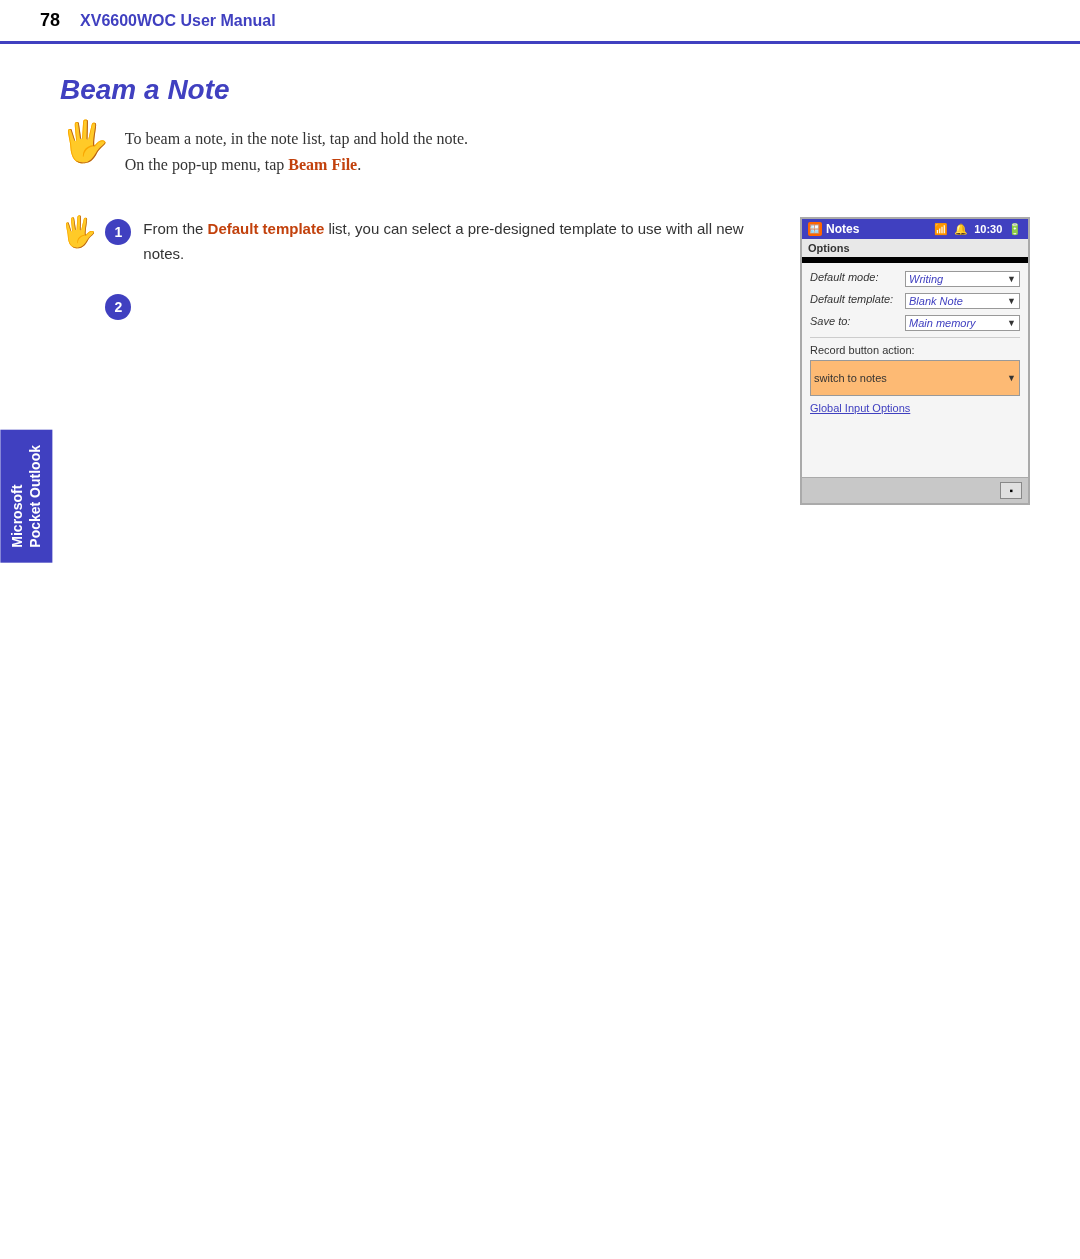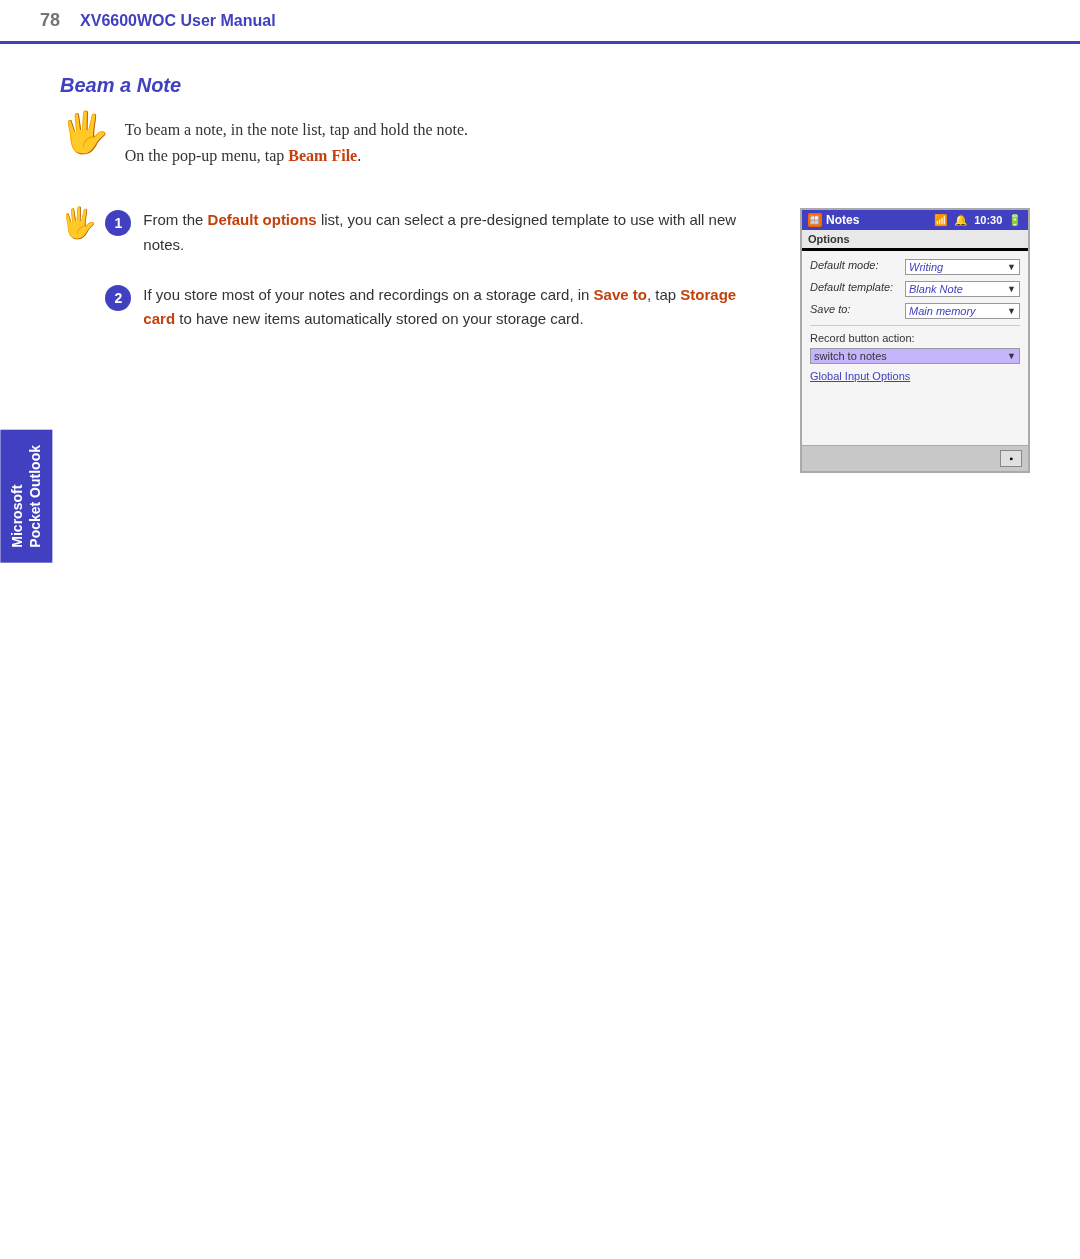--- a/index.html
+++ b/index.html
@@ -15,21 +15,21 @@
 
     
     .header-bar {
       display: flex;
       align-items: center;
       padding: 10px 40px;
       border-bottom: 3px solid #4040c0;
     }
 
     .header-page-num {
-      color: #737373;
+      color: #000000;
       font-weight: bold;
       font-size: 18px;
       margin-right: 20px;
     }
 
     .header-title {
       color: #4040c0;
       font-weight: bold;
       font-size: 16px;
     }
@@ -50,21 +50,21 @@
     }
 
     
     .main-content {
       padding: 30px 50px 30px 60px;
     }
 
     
     .section-heading {
       color: #4040c0;
-      font-size: 20px;
+      font-size: 28px;
       font-weight: bold;
       font-style: italic;
       margin-bottom: 20px;
     }
 
     
     .beam-section {
       margin-bottom: 40px;
     }
 
@@ -200,21 +200,21 @@
       gap: 6px;
       align-items: center;
     }
 
     .screenshot-menubar {
       background: #e8e8e8;
       padding: 3px 6px;
       font-size: 11px;
       font-weight: bold;
       color: #333;
-      border-bottom: 3px solid #000000;
+      border-bottom: 6px solid #000000;
     }
 
     .screenshot-body {
       background: #f5f5f5;
       padding: 8px 8px;
     }
 
     .screenshot-row {
       display: flex;
       align-items: flex-start;
@@ -254,23 +254,23 @@
     }
 
     .screenshot-record-label {
       font-size: 11px;
       color: #333;
       margin-bottom: 4px;
     }
 
     .screenshot-dropdown-full {
       width: 100%;
-      background: #c4b5fd;
+      background: #fdba74;
       border: 1px solid #999;
-      padding: 1px 3px;
+      padding: 11px 3px;
       font-size: 11px;
       color: #333;
       display: flex;
       justify-content: space-between;
       align-items: center;
       margin-bottom: 6px;
     }
 
     .screenshot-link {
       font-size: 11px;
@@ -331,31 +331,28 @@
     <div class="steps-with-screenshot">
 
       <div class="steps-column">
 
         <div class="step-row">
           <div class="step-icon-area">
             <span class="hand-icon">🖐</span>
             <div class="step-circle">1</div>
           </div>
           <div class="step-text">
-            <span>From the </span><span class="link-blue">Default options</span><span> list, you can select a pre-designed template to use with all new notes.</span>
+            <span>From the </span><span class="link-blue">Default template</span><span> list, you can select a pre-designed template to use with all new notes.</span>
           </div>
         </div>
 
         <div class="step-row">
           <div class="step-icon-area">
             <span class="hand-icon" style="visibility:hidden">🖐</span>
             <div class="step-circle">2</div>
-          </div>
-          <div class="step-text">
-            <span>If you store most of your notes and recordings on a storage card, in </span><span class="link-blue">Save to</span><span>, tap </span><span class="link-blue">Storage card</span><span> to have new items automatically stored on your storage card.</span>
           </div>
         </div>
 
       </div>
 
       <div class="screenshot-panel">
 
         <div class="screenshot-titlebar">
           <div class="titlebar-left">
             <div class="titlebar-icon">🪟</div>

